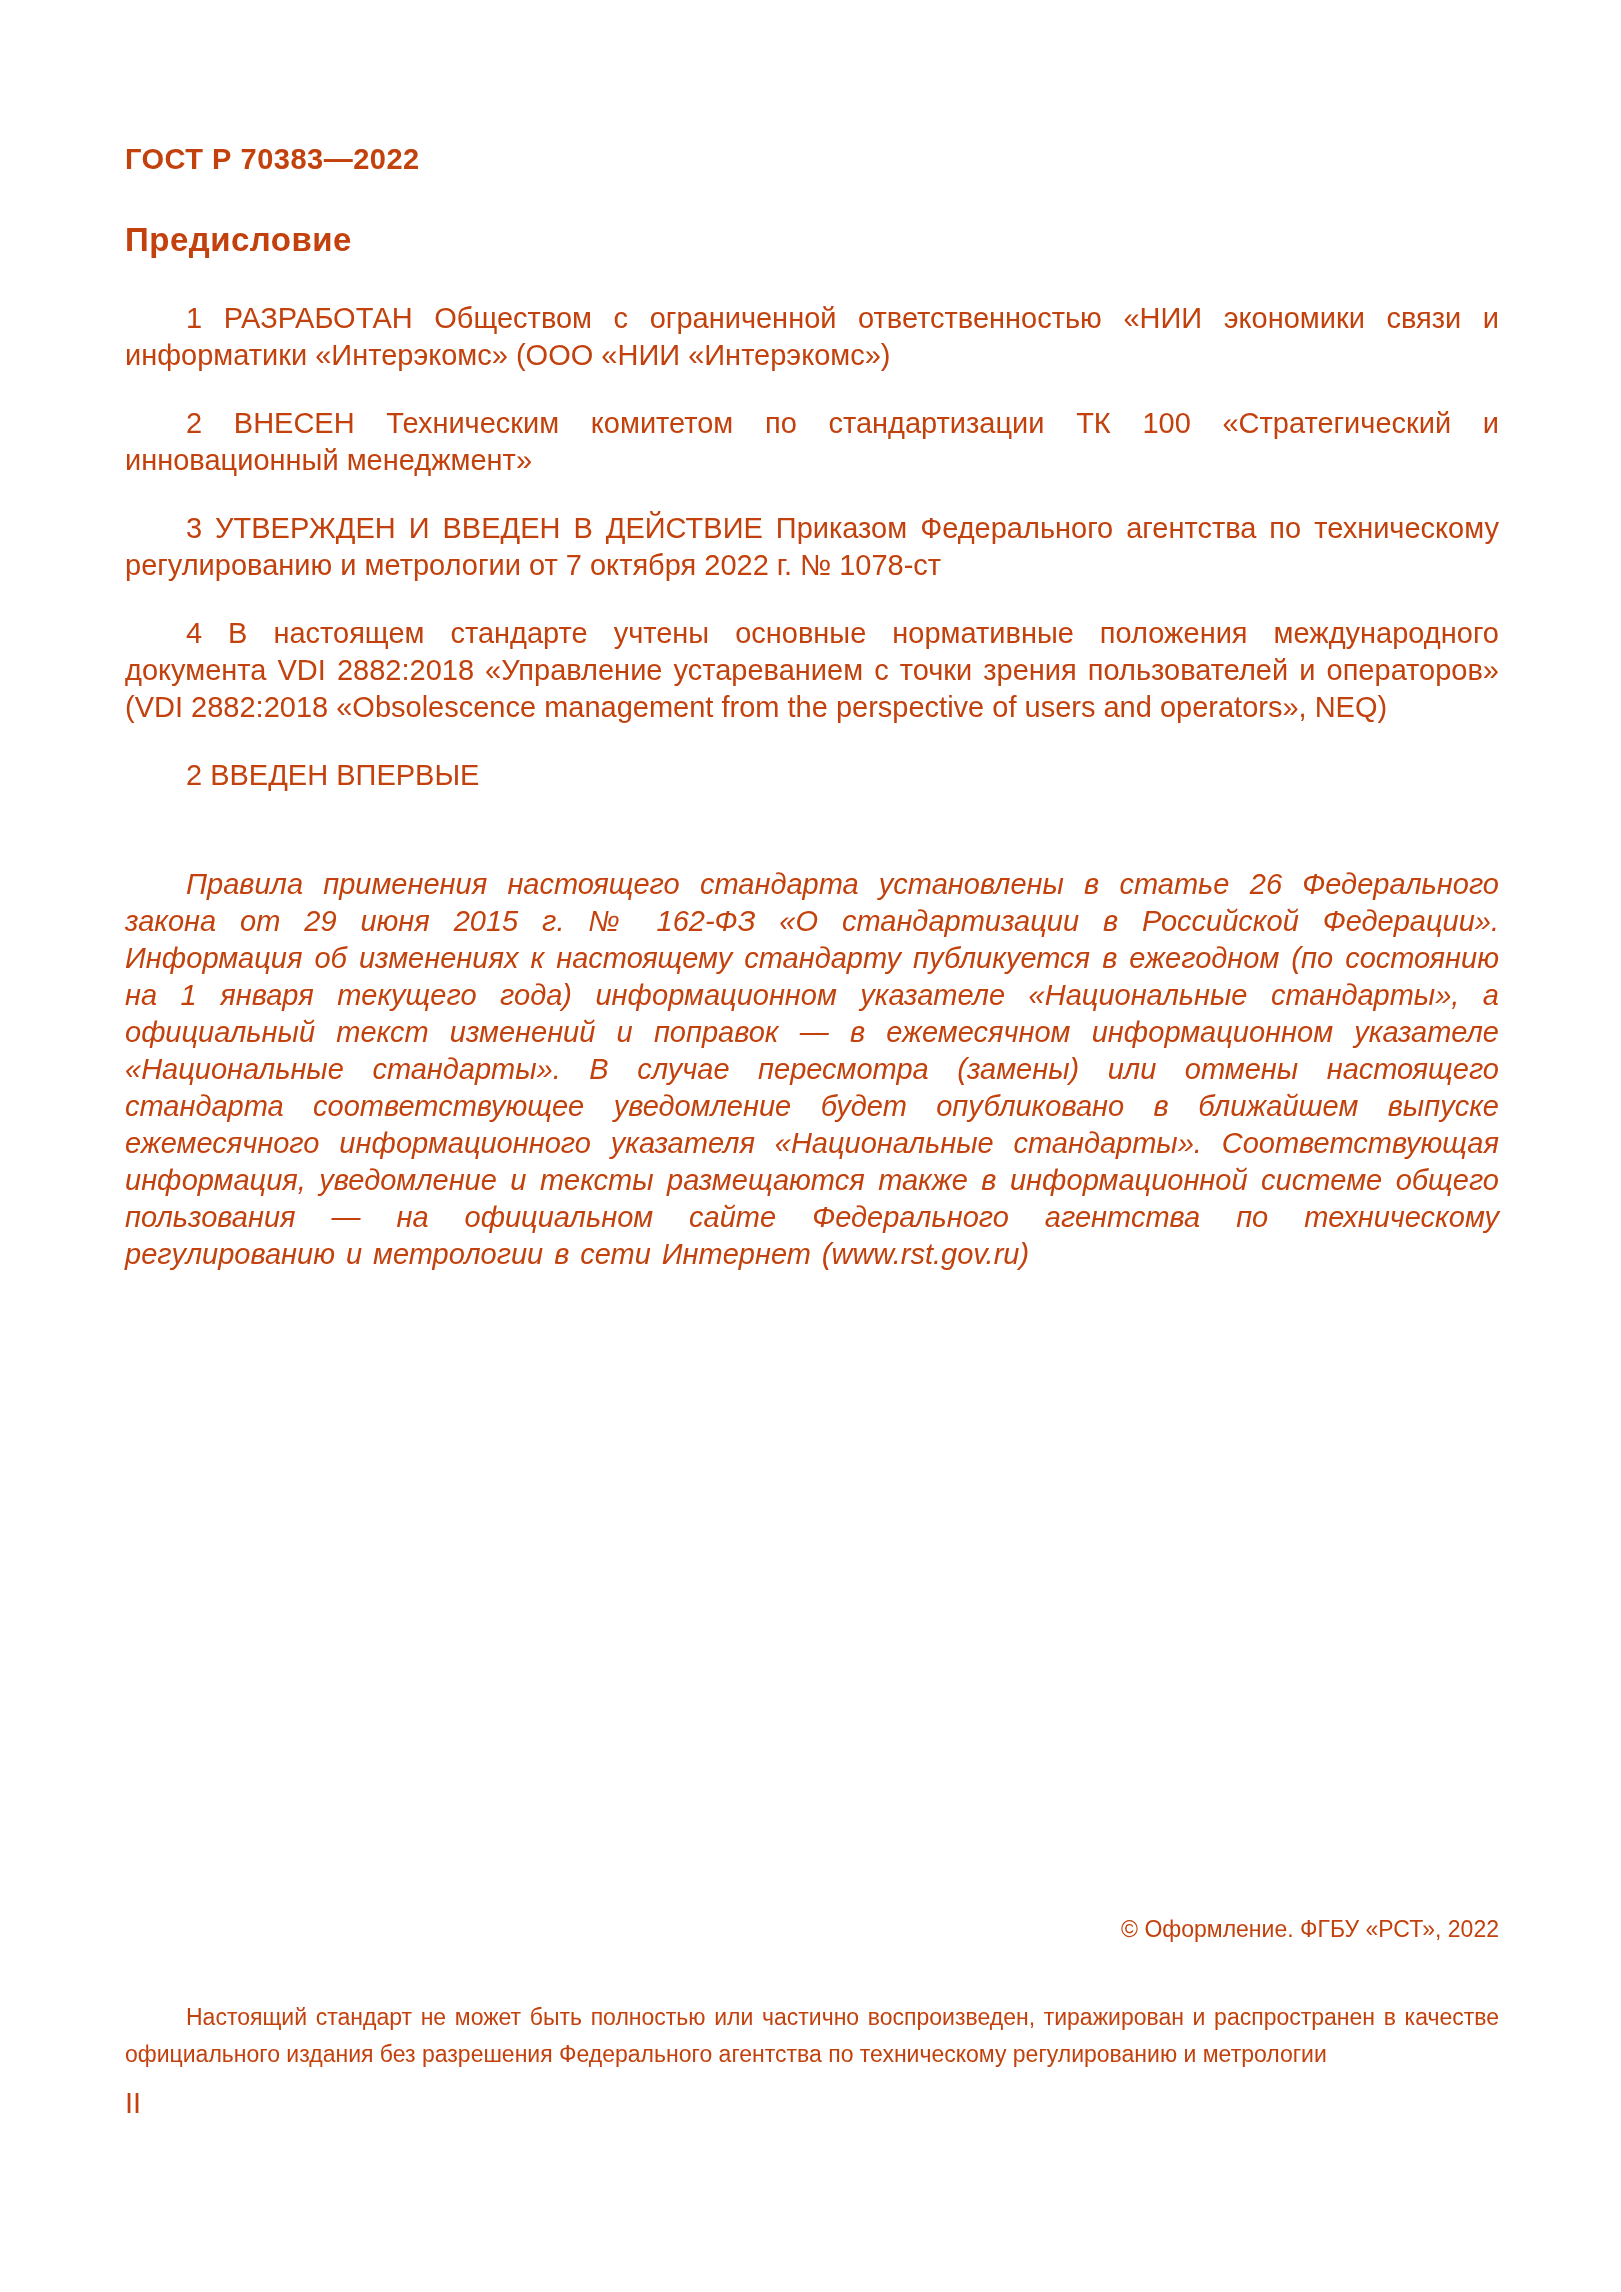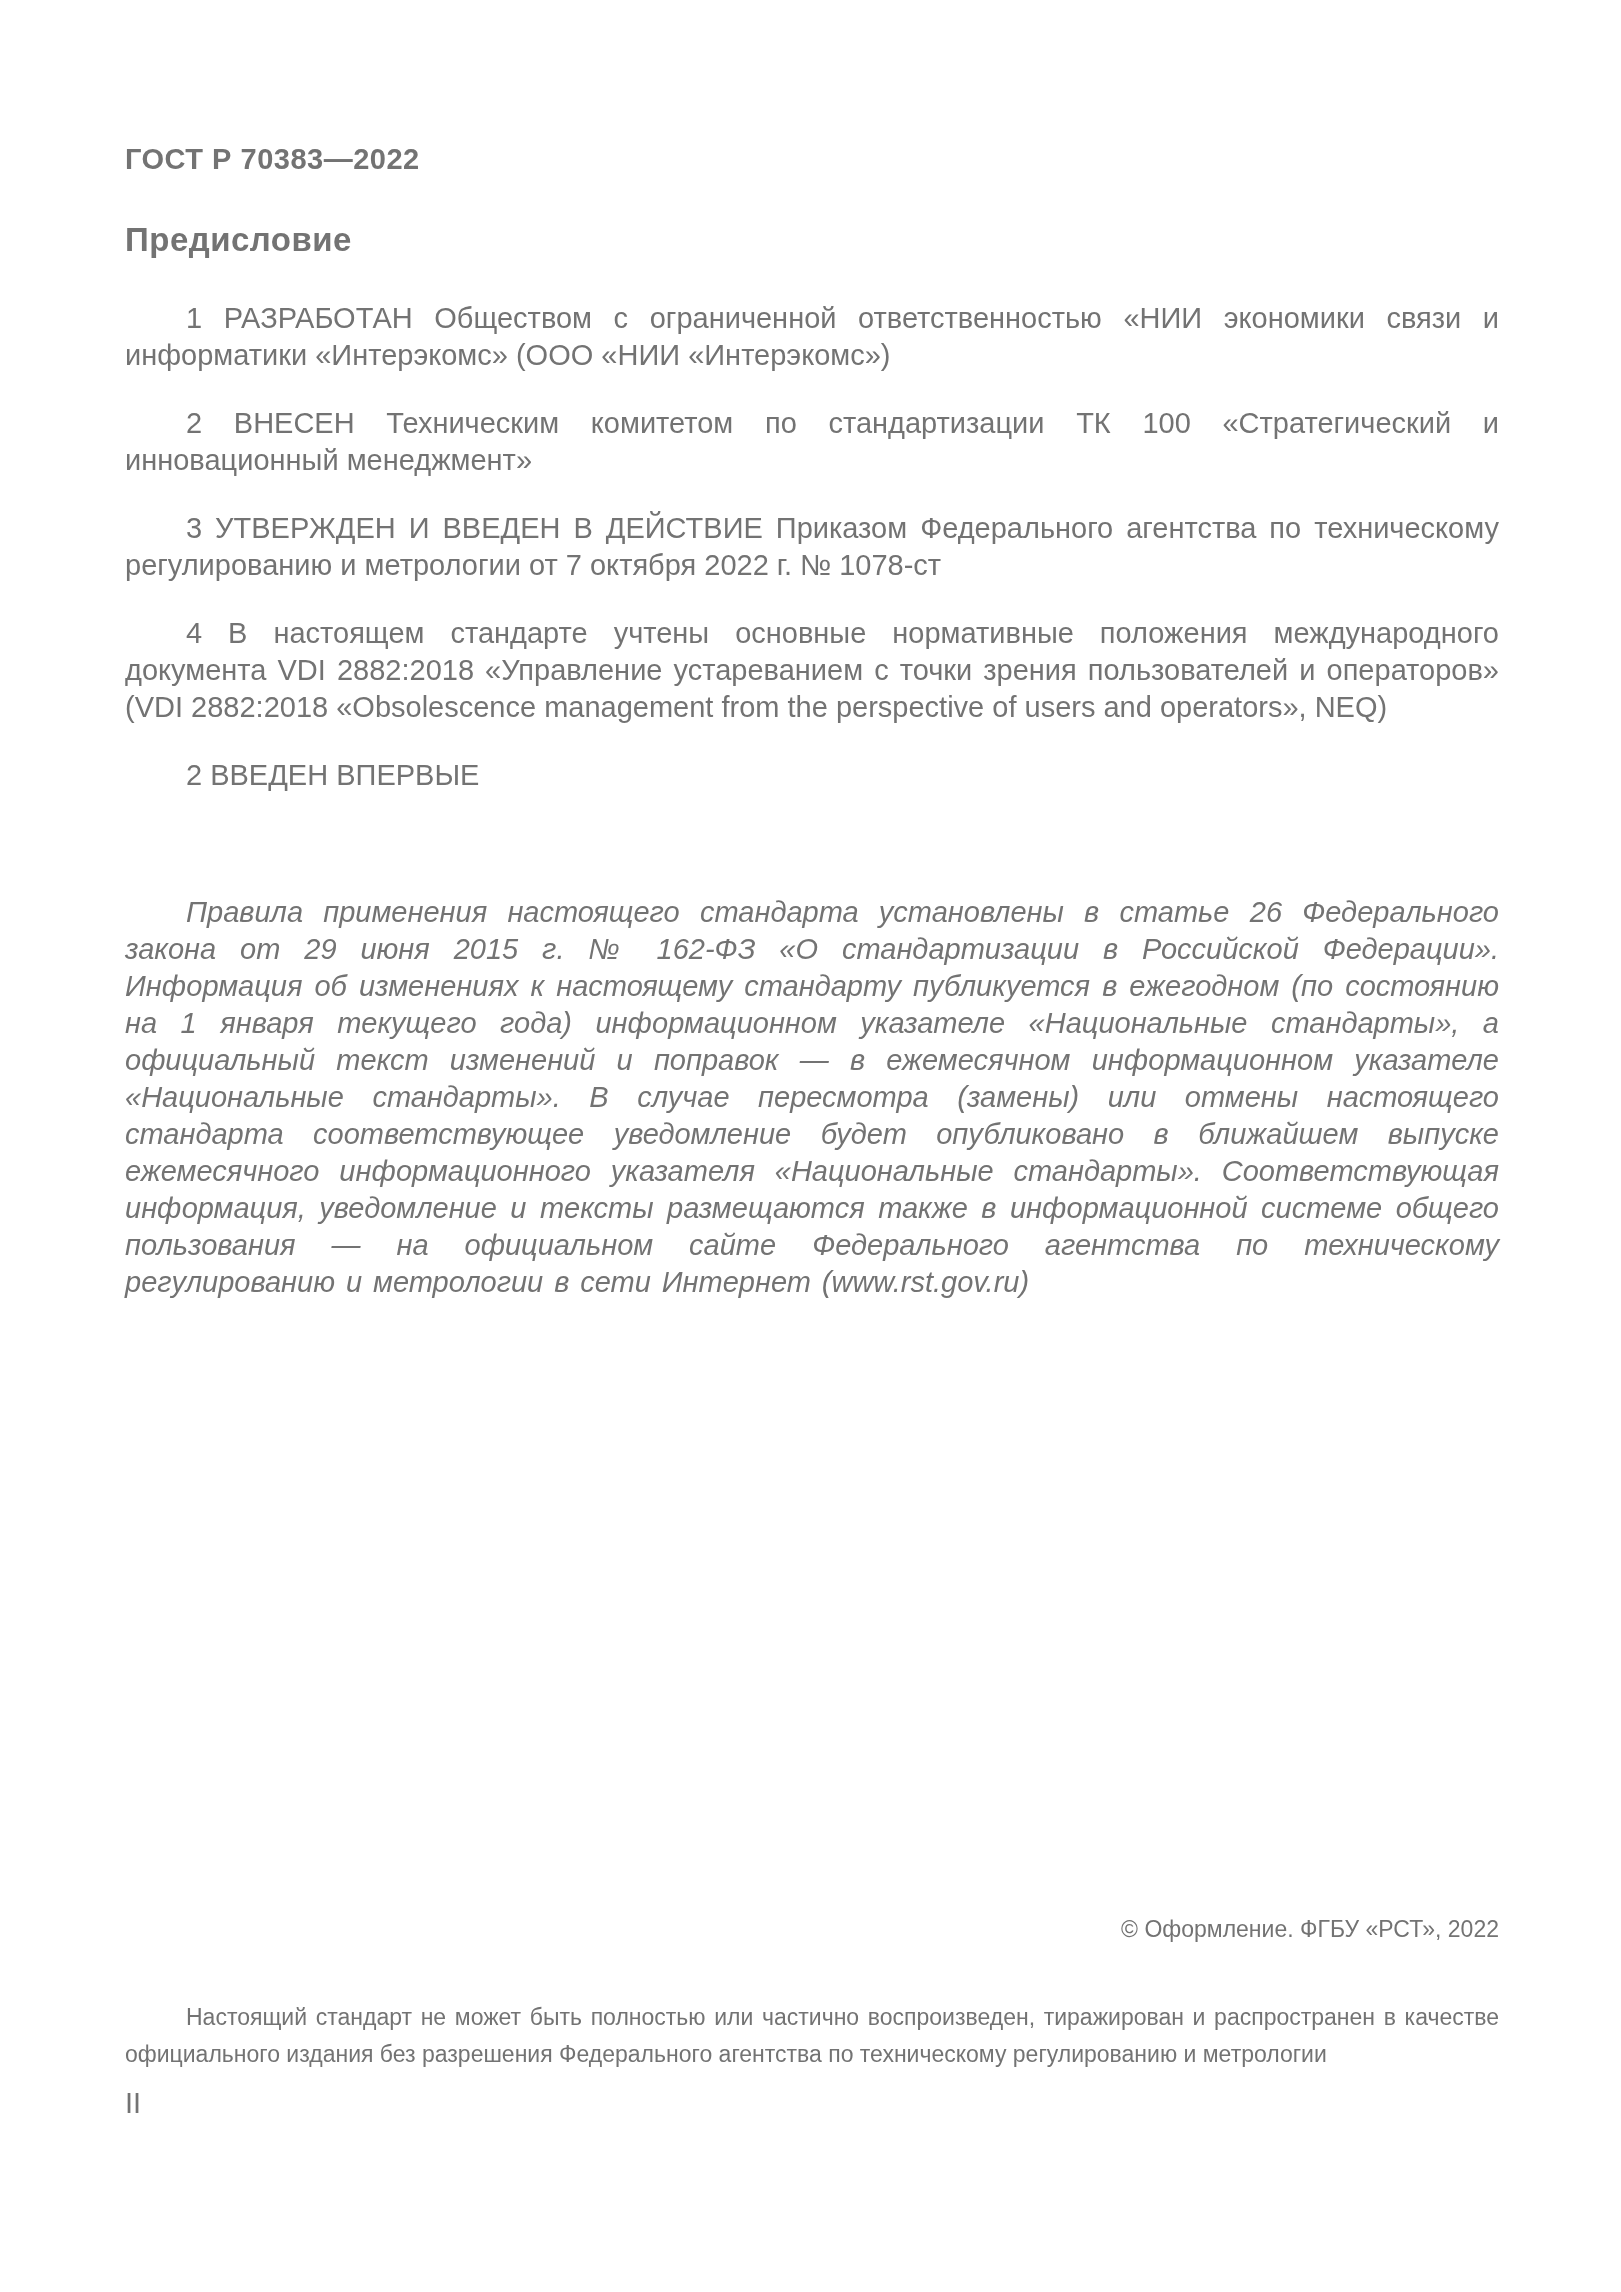--- a/index.html
+++ b/index.html
@@ -7,21 +7,21 @@
     padding: 0;
     background: #e9e9e9;
   }
   .page {
     position: relative;
     width: 1621px;
     height: 2293px;
     margin: 0 auto;
     background: #ffffff;
     font-family: "Liberation Sans", sans-serif;
-    color: #737373;
+    color: #c2410c;
     overflow: hidden;
   }
   .content {
     position: absolute;
     left: 125px;
     top: 143px;
     width: 1374px;
   }
   .doc-header {
     font-size: 29px;
@@ -45,21 +45,21 @@
   .para.first {
     margin-top: 41px;
   }
   .legal-note {
     font-size: 29px;
     line-height: 37px;
     font-style: italic;
     text-align: justify;
     text-indent: 61px;
     word-spacing: 2.9px;
-    margin: 100px 0 0 0;
+    margin: 72px 0 0 0;
   }
   .bottom {
     position: absolute;
     left: 125px;
     top: 1911px;
     width: 1374px;
   }
   .copyright {
     font-size: 23px;
     line-height: 37px;

